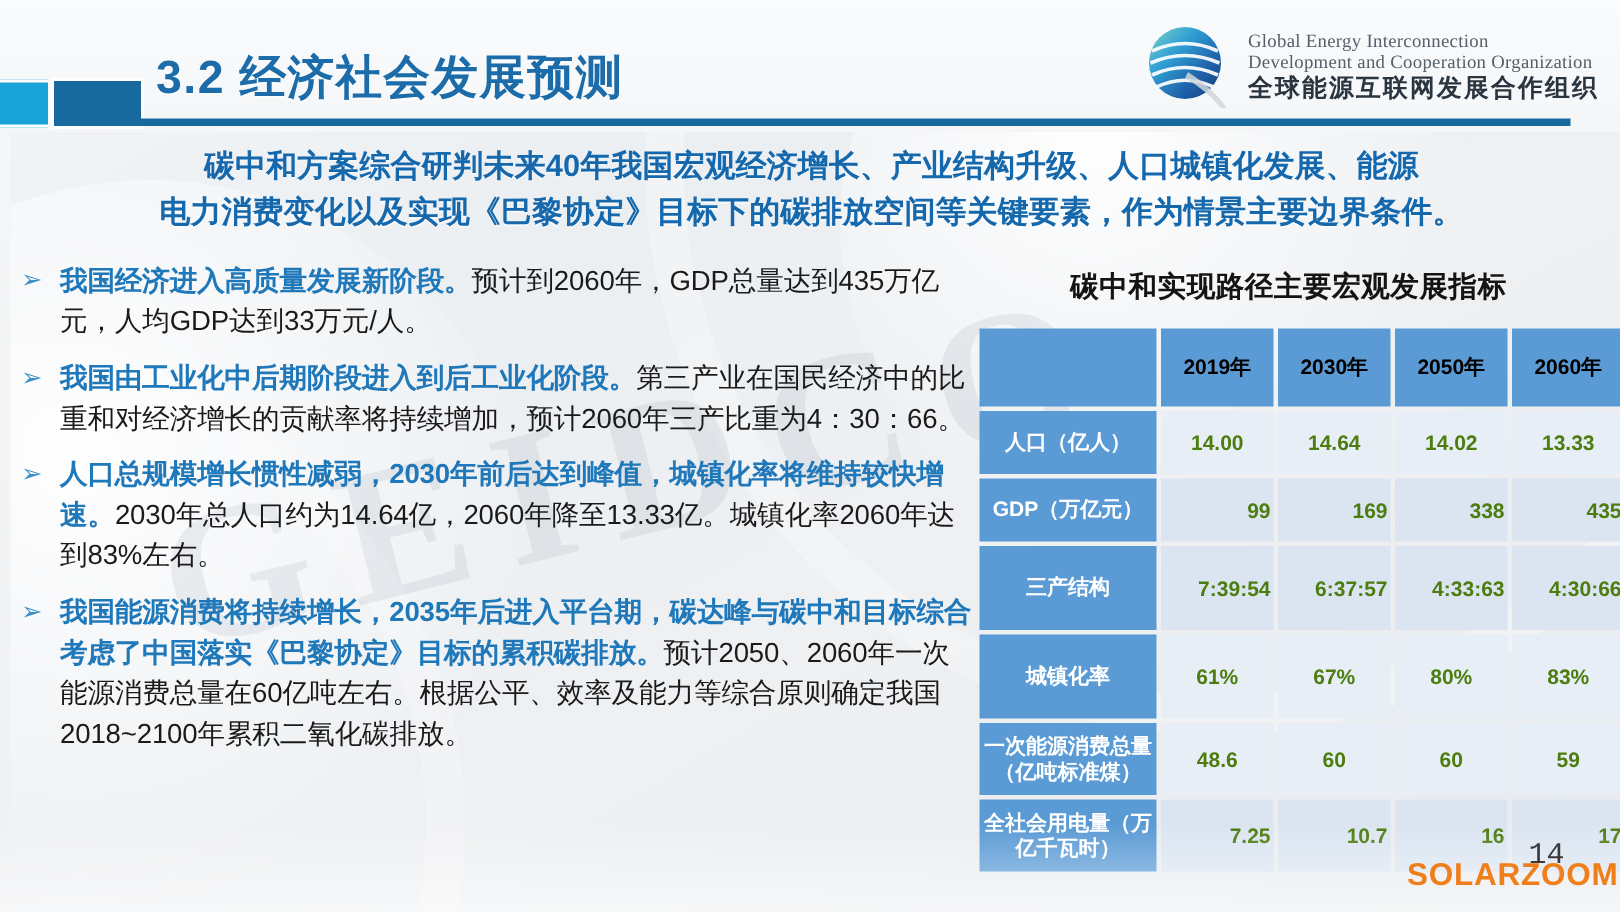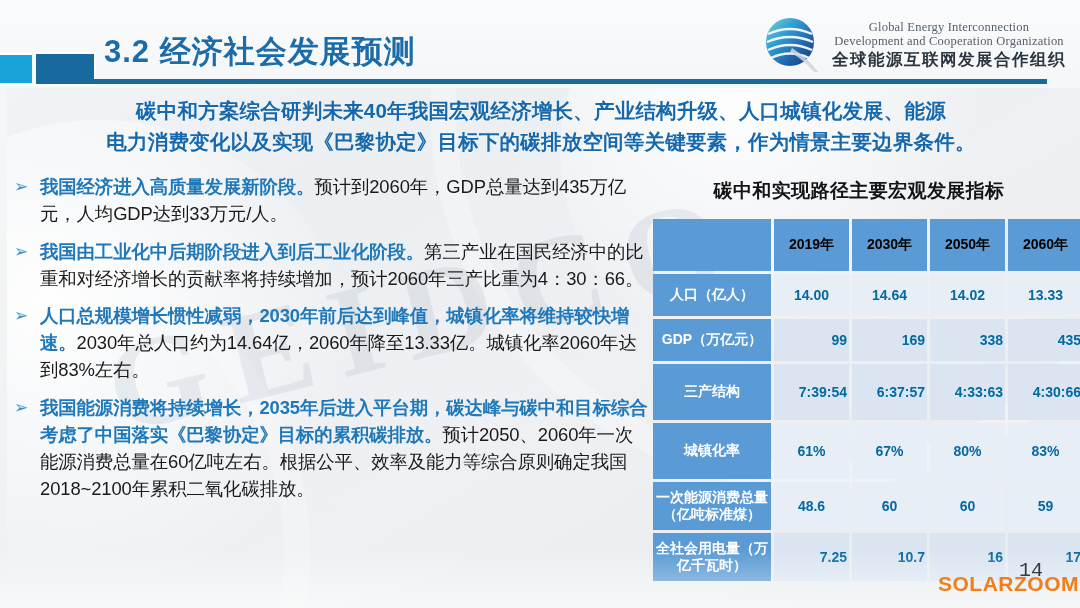--- a/index.html
+++ b/index.html
@@ -64,21 +64,21 @@
   }
   #title-rule {
     position: absolute; left: 92px; top: 79px; width: 955px; height: 5px;
     background: #18699e;
   }
 
   
   #logo {
     position: absolute; left: 762px; top: 10px;
     width: 310px; height: 68px;
-    display: flex; align-items: center; gap: 10px; text-align: center;
+    display: flex; align-items: center; gap: 10px;
   }
   #logo-globe { width: 60px; height: 60px; flex: 0 0 60px; }
   #logo-text { line-height: 1.12; }
   .logo-en {
     font-family: "Liberation Serif", "DejaVu Serif", serif;
     font-size: 12.5px; color: #55606b; white-space: nowrap; letter-spacing: .2px;
   }
   .logo-cn {
     font-size: 16.5px; font-weight: bold; color: #2b3540;
     letter-spacing: 1.5px; white-space: nowrap; margin-top: 2px;
@@ -133,21 +133,21 @@
   }
   th.corner { background: #5b9bd5; width: 118px; }
   th.yr {
     background: #5b9bd5; color: #000000; font-weight: bold;
     font-size: 14.5px; height: 52px; width: 75px;
   }
   td.rowhdr {
     background: #5b9bd5; color: #ffffff; font-weight: bold;
     font-size: 14px; line-height: 1.25;
   }
-  td.val { color: #0369a1; font-weight: bold; font-size: 15px; }
+  td.val { color: #4d7c0f; font-weight: bold; font-size: 15px; }
   tr.lt td.val { background: #e8eef6; }
   tr.dk td.val { background: #dbe5f1; text-align: right; }
   tr.h26 td, tr.h26 th { height: 42px; }
   tr.h56 td { height: 56px; }
   tr.h48 td { height: 48px; }
 
   
   #page-num {
     position: absolute; right: 37px; bottom: 26px;
     font-size: 20px; color: #3a3a3a;

